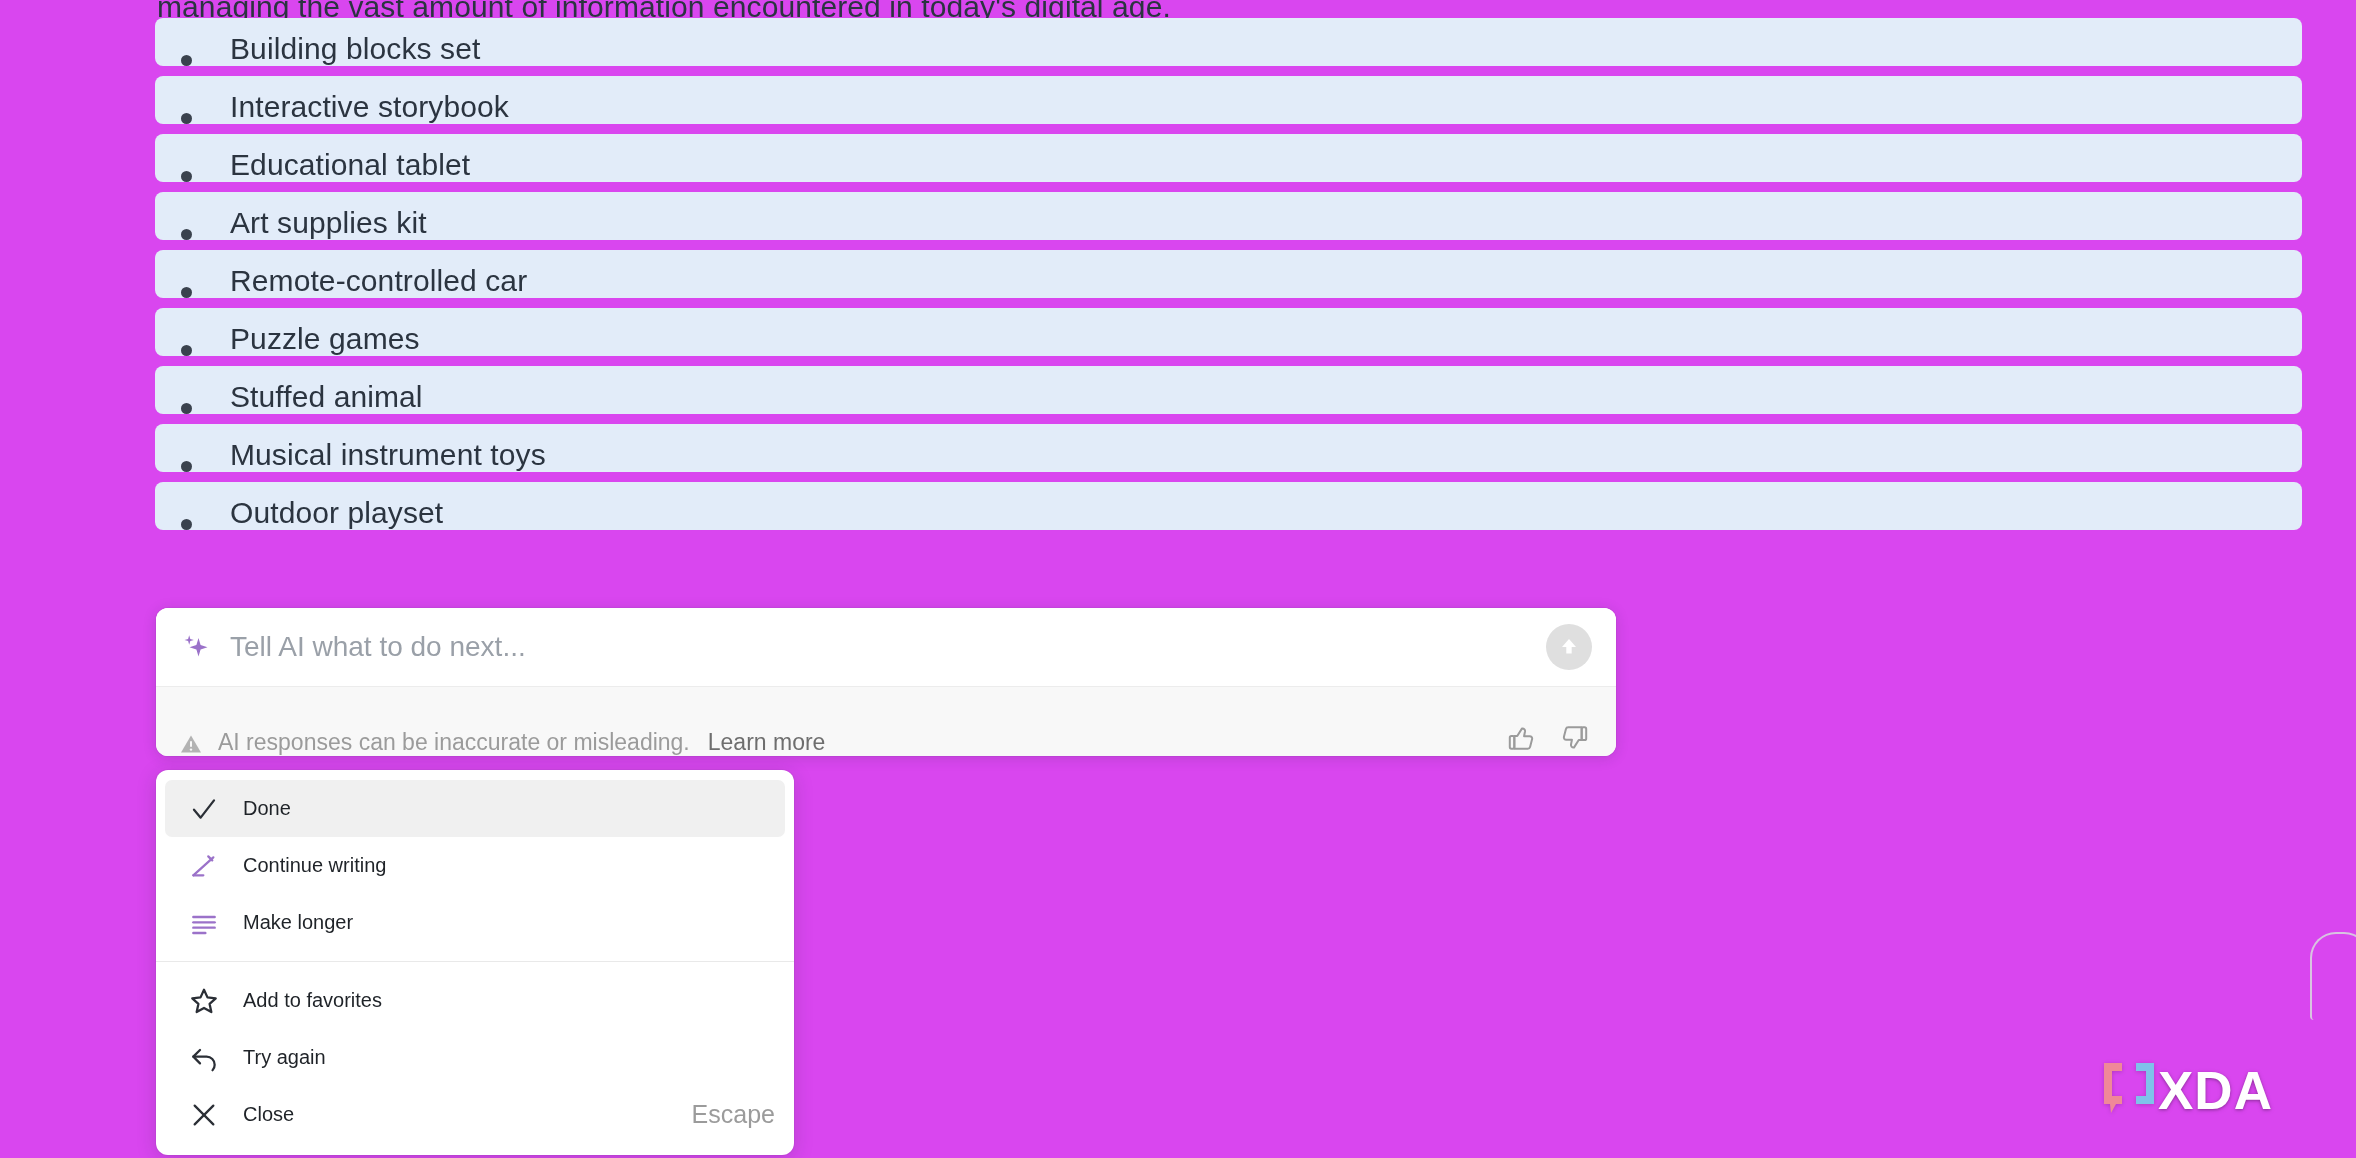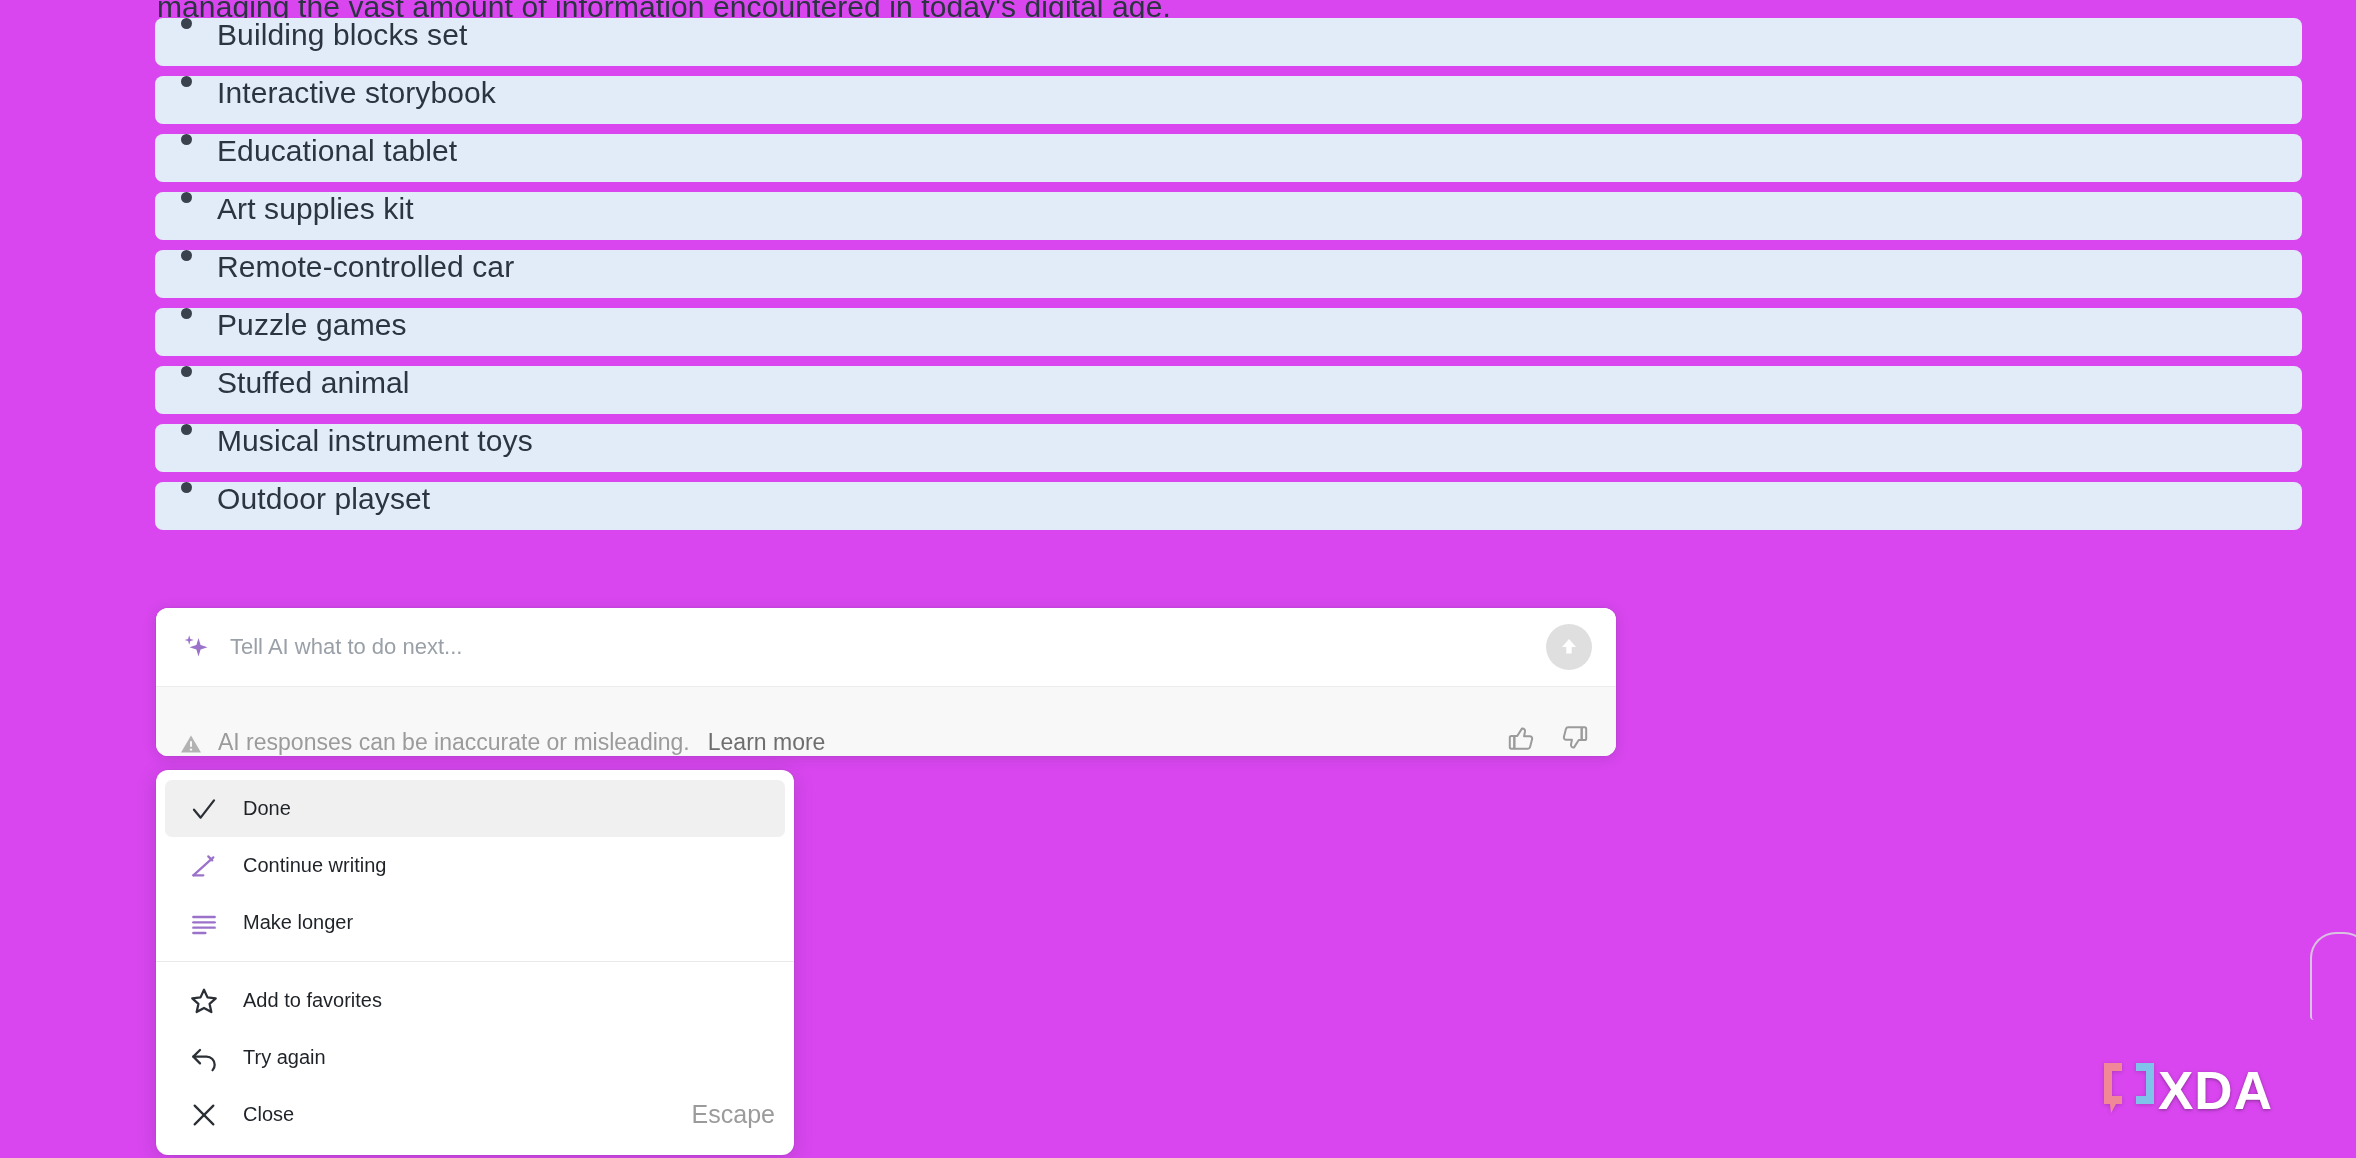--- a/index.html
+++ b/index.html
@@ -39,21 +39,22 @@
     width: 2147px;
   }
 
   .ai-list-item {
     position: relative;
     height: 48px;
     margin-bottom: 10px;
     background: #e2ecf9;
     border-radius: 8px;
     display: flex;
-    align-items: flex-start;
+    align-items: flex-end;
+    gap: 13px;
   }
 
   .bullet-dot {
     width: 11px;
     height: 11px;
     border-radius: 50%;
     background: #3a424e;
     margin-left: 26px;
     margin-right: 0px;
     flex: 0 0 auto;
@@ -97,21 +98,21 @@
     align-items: center;
     justify-content: center;
   }
 
   .ai-input {
     flex: 1 1 auto;
     border: none;
     outline: none;
     background: transparent;
     font-family: "Liberation Sans", sans-serif;
-    font-size: 22px;
+    font-size: 28px;
     color: #2b3440;
     margin-left: 17px;
     padding: 0;
     height: 40px;
   }
   .ai-input::placeholder { color: #9aa0a8; }
 
   .send-button {
     flex: 0 0 auto;
     width: 46px;

